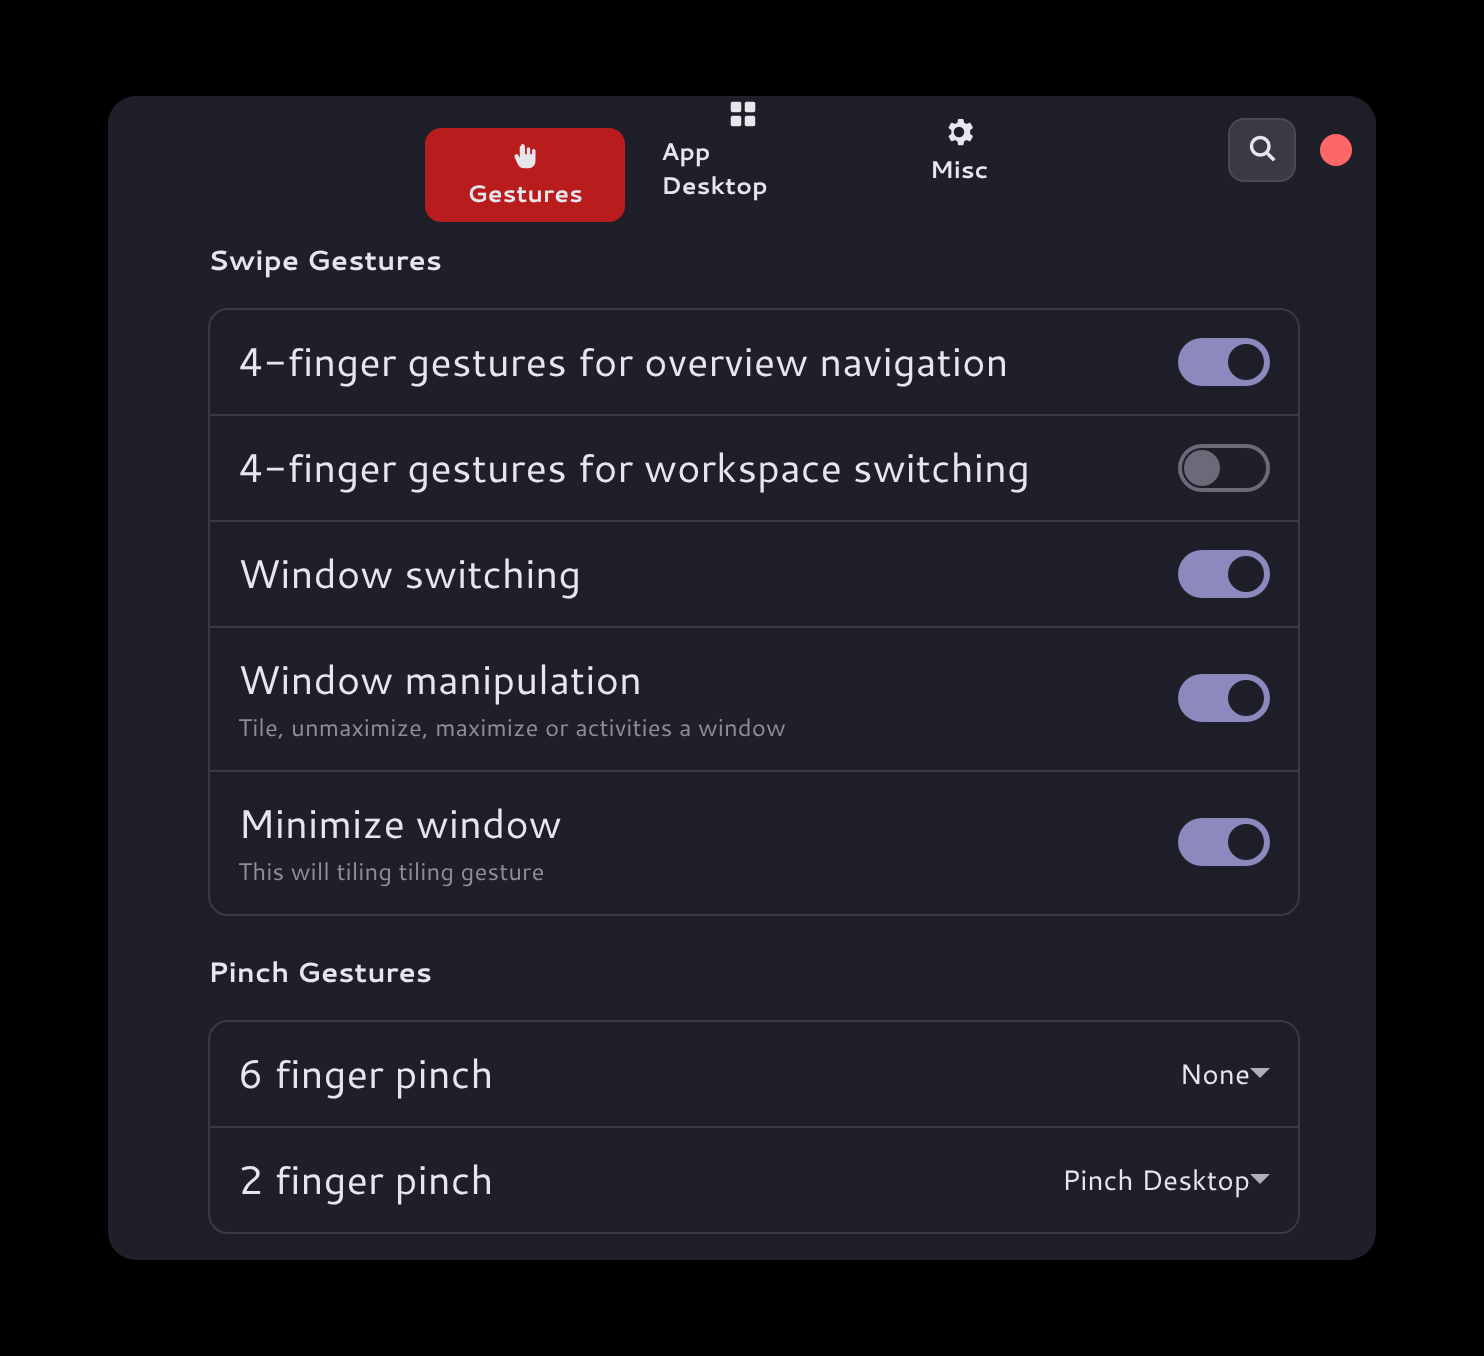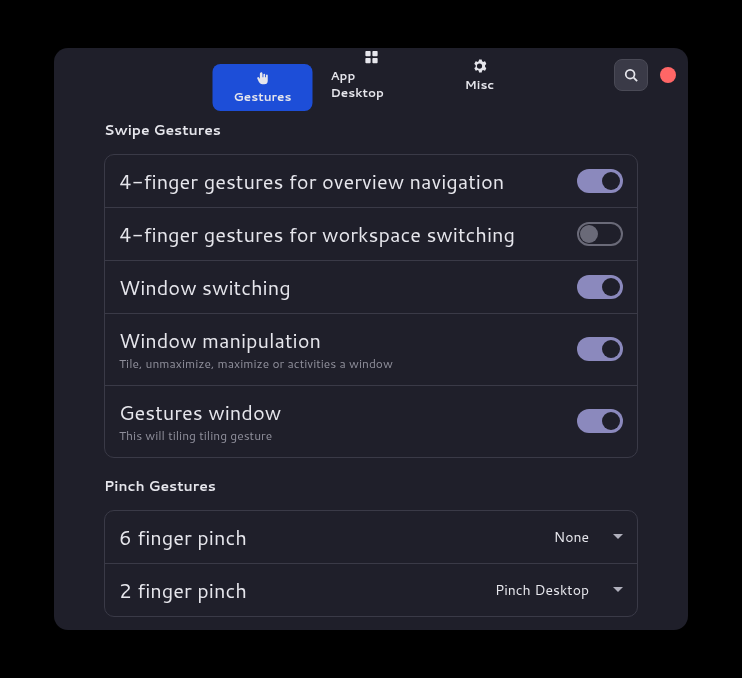--- a/index.html
+++ b/index.html
@@ -39,21 +39,21 @@
     display: flex;
     flex-direction: column;
     align-items: center;
     justify-content: center;
     padding: 6px 18px 6px 18px;
     border-radius: 8px;
     min-width: 100px;
     cursor: pointer;
   }
   .tab.active {
-    background: #1d4ed8;
+    background: #b91c1c;
     margin-top: 24px;
   }
   .tab-icon {
     height: 16px;
     display: flex;
     align-items: center;
     justify-content: center;
     color: #e6e6ec;
     font-size: 14px;
   }
@@ -82,21 +82,21 @@
     color: #e6e6ec;
   }
   .close-dot {
     width: 16px; height: 16px;
     background: #f66;
     border-radius: 50%;
     cursor: pointer;
   }
   .content {
     flex: 1;
-    padding: 12px 50px 30px 50px;
+    padding: 12px 38px 30px 50px;
     overflow: auto;
   }
   .section-title {
     font-size: 14px;
     font-weight: 700;
     color: #e6e6ec;
     margin-top: 18px;
     margin-bottom: 14px;
   }
   .section-title:first-child {
@@ -150,21 +150,21 @@
   }
   .toggle.on .knob { right: 3px; }
   .toggle.off .knob {
     left: 1px;
     top: 1px;
     background: #6a6a78;
   }
   .dropdown {
     display: flex;
     align-items: center;
-    gap: 24px;
+    gap: 0;
     color: #e6e6ec;
     font-size: 14px;
     cursor: pointer;
     flex-shrink: 0;
   }
   .chevron {
     width: 0; height: 0;
     border-left: 5px solid transparent;
     border-right: 5px solid transparent;
     border-top: 5px solid #b0b0bc;
@@ -253,21 +253,21 @@
           <div class="row-title">Window manipulation</div>
           <div class="row-sub">Tile, unmaximize, maximize or activities a window</div>
         </div>
         <div class="toggle on">
             <div class="knob"></div>
           </div>
       </div>
 
       <div class="row">
         <div class="row-text">
-          <div class="row-title">Gestures window</div>
+          <div class="row-title">Minimize window</div>
           <div class="row-sub">This will tiling tiling gesture</div>
         </div>
         <div class="toggle on">
             <div class="knob"></div>
           </div>
       </div>
 
     </div>
 
     <div class="section-title">Pinch Gestures</div>

